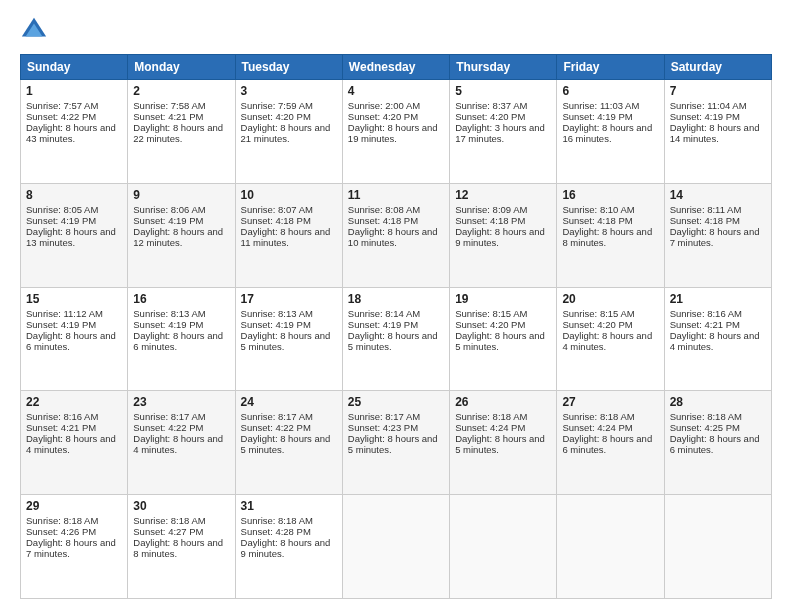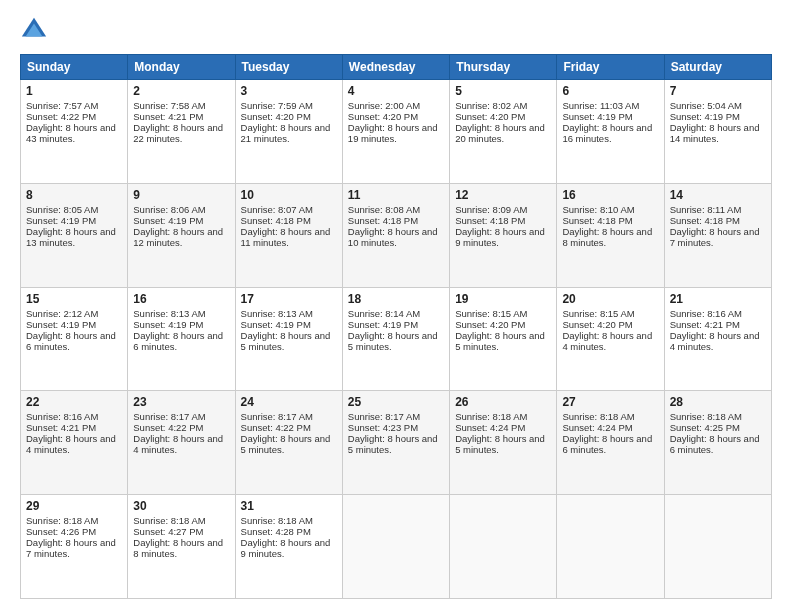--- a/index.html
+++ b/index.html
@@ -124,35 +124,35 @@
           <th>Friday</th>
           <th>Saturday</th>
         </tr>
     </thead>
     <tbody id="calendar-body">
         <tr>
           <td><span class="day-num">1</span><span>Sunrise: 7:57 AM</span><br><span>Sunset: 4:22 PM</span><br><span>Daylight: 8 hours and 43 minutes.</span></td>
           <td><span class="day-num">2</span><span>Sunrise: 7:58 AM</span><br><span>Sunset: 4:21 PM</span><br><span>Daylight: 8 hours and 22 minutes.</span></td>
           <td><span class="day-num">3</span><span>Sunrise: 7:59 AM</span><br><span>Sunset: 4:20 PM</span><br><span>Daylight: 8 hours and 21 minutes.</span></td>
           <td><span class="day-num">4</span><span>Sunrise: 2:00 AM</span><br><span>Sunset: 4:20 PM</span><br><span>Daylight: 8 hours and 19 minutes.</span></td>
-          <td><span class="day-num">5</span><span>Sunrise: 8:02 AM</span><br><span>Sunset: 4:20 PM</span><br><span>Daylight: 8 hours and 20 minutes.</span></td>
+          <td><span class="day-num">5</span><span>Sunrise: 8:37 AM</span><br><span>Sunset: 4:20 PM</span><br><span>Daylight: 3 hours and 17 minutes.</span></td>
           <td><span class="day-num">6</span><span>Sunrise: 11:03 AM</span><br><span>Sunset: 4:19 PM</span><br><span>Daylight: 8 hours and 16 minutes.</span></td>
-          <td><span class="day-num">7</span><span>Sunrise: 5:04 AM</span><br><span>Sunset: 4:19 PM</span><br><span>Daylight: 8 hours and 14 minutes.</span></td>
+          <td><span class="day-num">7</span><span>Sunrise: 11:04 AM</span><br><span>Sunset: 4:19 PM</span><br><span>Daylight: 8 hours and 14 minutes.</span></td>
         </tr>
         <tr>
           <td><span class="day-num">8</span><span>Sunrise: 8:05 AM</span><br><span>Sunset: 4:19 PM</span><br><span>Daylight: 8 hours and 13 minutes.</span></td>
           <td><span class="day-num">9</span><span>Sunrise: 8:06 AM</span><br><span>Sunset: 4:19 PM</span><br><span>Daylight: 8 hours and 12 minutes.</span></td>
           <td><span class="day-num">10</span><span>Sunrise: 8:07 AM</span><br><span>Sunset: 4:18 PM</span><br><span>Daylight: 8 hours and 11 minutes.</span></td>
           <td><span class="day-num">11</span><span>Sunrise: 8:08 AM</span><br><span>Sunset: 4:18 PM</span><br><span>Daylight: 8 hours and 10 minutes.</span></td>
           <td><span class="day-num">12</span><span>Sunrise: 8:09 AM</span><br><span>Sunset: 4:18 PM</span><br><span>Daylight: 8 hours and 9 minutes.</span></td>
           <td><span class="day-num">16</span><span>Sunrise: 8:10 AM</span><br><span>Sunset: 4:18 PM</span><br><span>Daylight: 8 hours and 8 minutes.</span></td>
           <td><span class="day-num">14</span><span>Sunrise: 8:11 AM</span><br><span>Sunset: 4:18 PM</span><br><span>Daylight: 8 hours and 7 minutes.</span></td>
         </tr>
         <tr>
-          <td><span class="day-num">15</span><span>Sunrise: 2:12 AM</span><br><span>Sunset: 4:19 PM</span><br><span>Daylight: 8 hours and 6 minutes.</span></td>
+          <td><span class="day-num">15</span><span>Sunrise: 11:12 AM</span><br><span>Sunset: 4:19 PM</span><br><span>Daylight: 8 hours and 6 minutes.</span></td>
           <td><span class="day-num">16</span><span>Sunrise: 8:13 AM</span><br><span>Sunset: 4:19 PM</span><br><span>Daylight: 8 hours and 6 minutes.</span></td>
           <td><span class="day-num">17</span><span>Sunrise: 8:13 AM</span><br><span>Sunset: 4:19 PM</span><br><span>Daylight: 8 hours and 5 minutes.</span></td>
           <td><span class="day-num">18</span><span>Sunrise: 8:14 AM</span><br><span>Sunset: 4:19 PM</span><br><span>Daylight: 8 hours and 5 minutes.</span></td>
           <td><span class="day-num">19</span><span>Sunrise: 8:15 AM</span><br><span>Sunset: 4:20 PM</span><br><span>Daylight: 8 hours and 5 minutes.</span></td>
           <td><span class="day-num">20</span><span>Sunrise: 8:15 AM</span><br><span>Sunset: 4:20 PM</span><br><span>Daylight: 8 hours and 4 minutes.</span></td>
           <td><span class="day-num">21</span><span>Sunrise: 8:16 AM</span><br><span>Sunset: 4:21 PM</span><br><span>Daylight: 8 hours and 4 minutes.</span></td>
         </tr>
         <tr>
           <td><span class="day-num">22</span><span>Sunrise: 8:16 AM</span><br><span>Sunset: 4:21 PM</span><br><span>Daylight: 8 hours and 4 minutes.</span></td>
           <td><span class="day-num">23</span><span>Sunrise: 8:17 AM</span><br><span>Sunset: 4:22 PM</span><br><span>Daylight: 8 hours and 4 minutes.</span></td>

